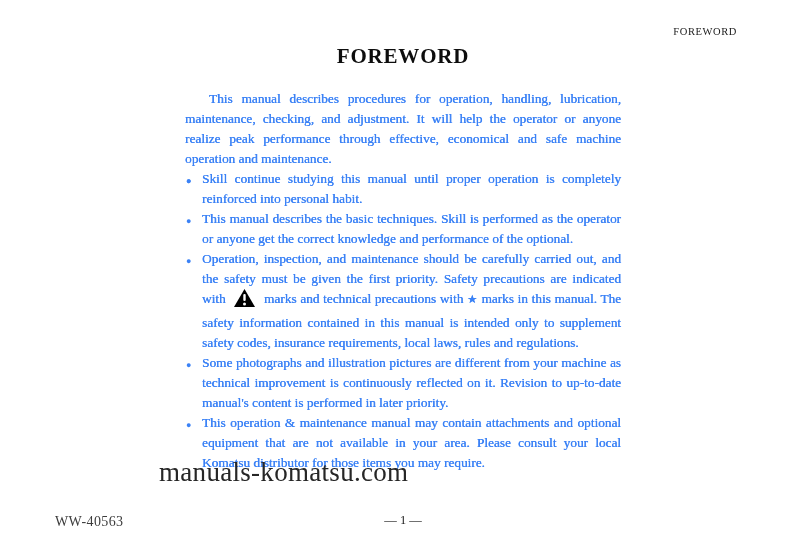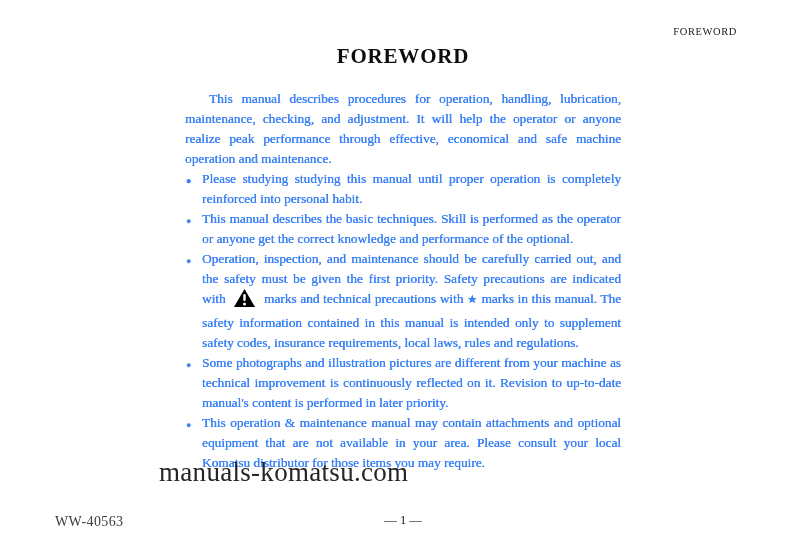--- a/index.html
+++ b/index.html
@@ -100,21 +100,21 @@
     <p class="intro">This manual describes procedures for operation, handling, lubrication, maintenance, checking, and adjustment. It will help the operator or anyone realize peak performance through effective, economical and safe machine operation and maintenance.</p>
 
     <ul class="bullet-list">
 
       <li>
         <span class="marker">●</span>
       </li>
 
       <li>
         <span class="marker">●</span>
-        <span class="li-text">Please studying studying this manual until proper operation is completely reinforced into personal habit.</span>
+        <span class="li-text">Skill continue studying this manual until proper operation is completely reinforced into personal habit.</span>
       </li>
 
       <li>
         <span class="marker">●</span>
         <span class="li-text">This manual describes the basic techniques. Skill is performed as the operator or anyone get the correct knowledge and performance of the optional.</span>
       </li>
 
       <li>
         <span class="marker">●</span>
         <span class="li-text">

